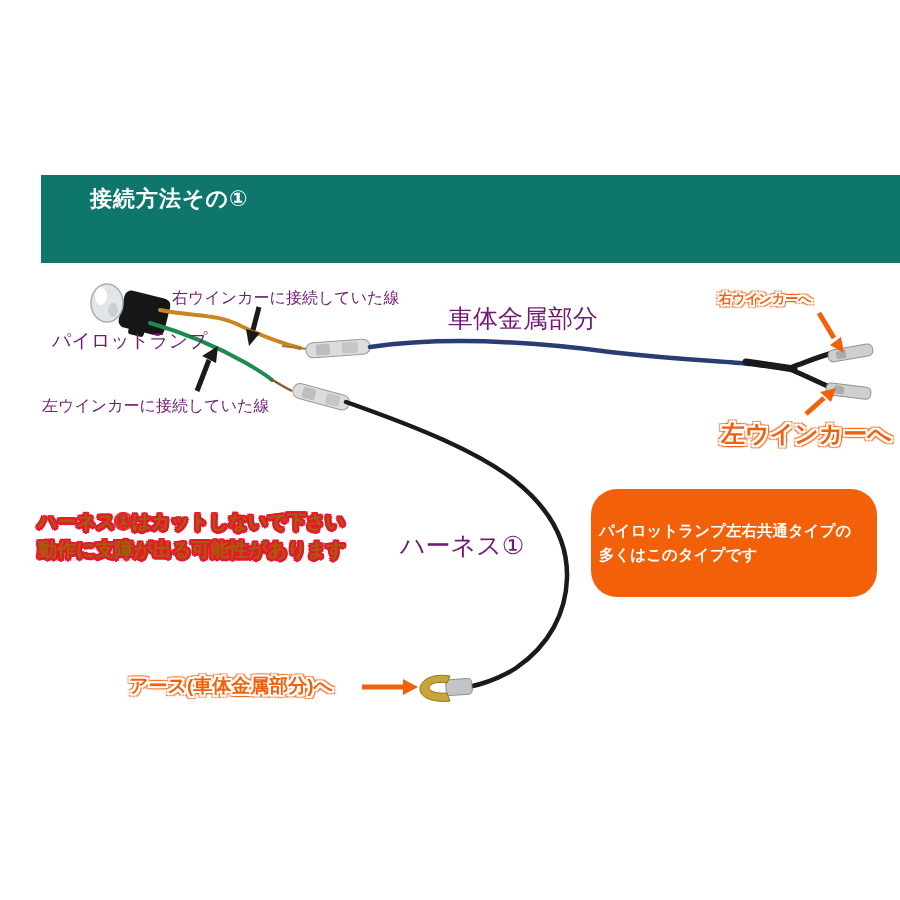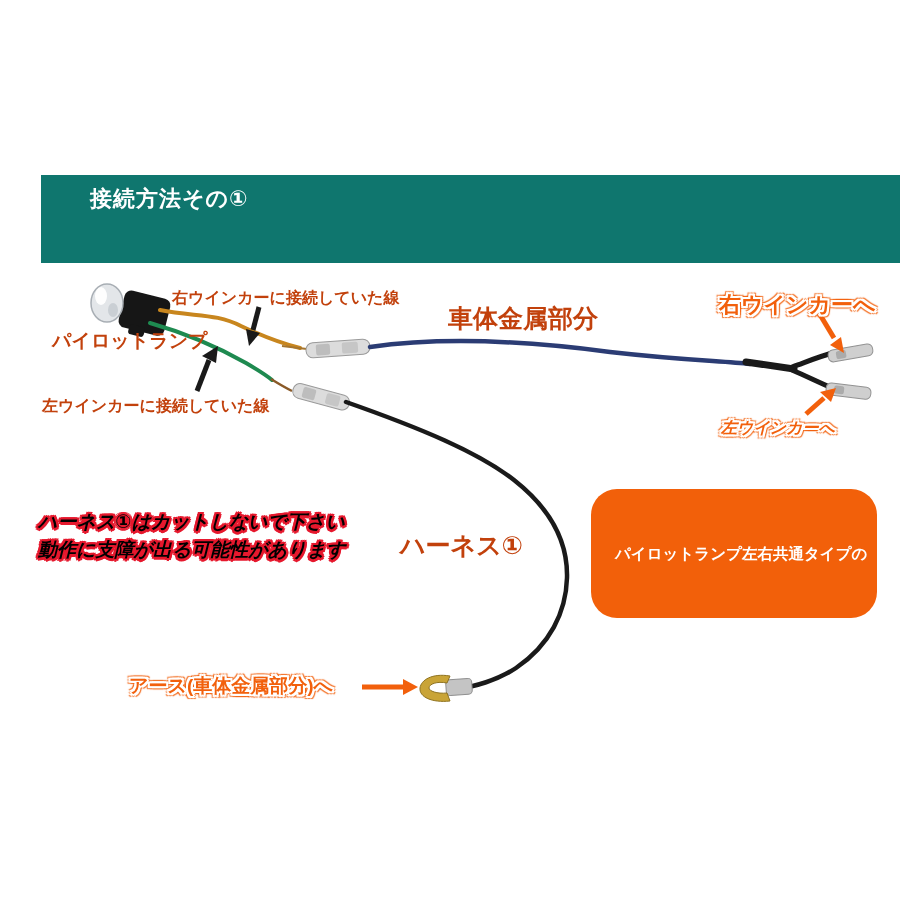--- a/index.html
+++ b/index.html
@@ -15,47 +15,46 @@
     margin-left:41px;
   }
   .band-title{
     position:absolute;left:49px;top:9px;
     font-size:22px;font-weight:bold;color:#ffffff;letter-spacing:1px;
   }
   .band-sub{
     position:absolute;left:17px;top:45px;
     font-size:19.5px;font-weight:bold;color:#ffffff;letter-spacing:-0.4px;
   }
-  .black-label{color:#c2410c;font-weight:bold;}
+  .black-label{color:#701a75;font-weight:normal;}
   
   .orange-outline{
     color:#F2600C;font-weight:bold;
     text-shadow:
       -2px -2px 0 #fff, 2px -2px 0 #fff, -2px 2px 0 #fff, 2px 2px 0 #fff,
       -2px 0 0 #fff, 2px 0 0 #fff, 0 -2px 0 #fff, 0 2px 0 #fff,
       -3px -3px 1px rgba(242,96,12,.85), 3px -3px 1px rgba(242,96,12,.85),
       -3px 3px 1px rgba(242,96,12,.85), 3px 3px 1px rgba(242,96,12,.85),
       -3px 0 1px rgba(242,96,12,.85), 3px 0 1px rgba(242,96,12,.85),
       0 -3px 1px rgba(242,96,12,.85), 0 3px 1px rgba(242,96,12,.85);
   }
   
   .red-outline{
-    color:#000000;font-weight:bold;
+    color:#a16207;font-weight:bold;
     text-shadow:
       -1px -1px 0 #E6192E, 1px -1px 0 #E6192E, -1px 1px 0 #E6192E, 1px 1px 0 #E6192E,
       -2px -2px 0 #E6192E, 2px -2px 0 #E6192E, -2px 2px 0 #E6192E, 2px 2px 0 #E6192E,
       -2.5px 0 0 #E6192E, 2.5px 0 0 #E6192E, 0 -2.5px 0 #E6192E, 0 2.5px 0 #E6192E,
       -2px 0 0 #E6192E, 2px 0 0 #E6192E, 0 -2px 0 #E6192E, 0 2px 0 #E6192E;
-    font-style: italic;
   }
   .note-box{
-    position:absolute;left:591px;top:489px;width:286px;height:129px;
+    position:absolute;left:591px;top:489px;width:286px;height:108px;
     background:#F2600A;border-radius:26px;
     display:flex;flex-direction:column;justify-content:center;
-    padding-left:24px;box-sizing:border-box;
+    padding-left:8px;box-sizing:border-box;
   }
   .note-line{color:#ffffff;font-weight:bold;font-size:15.5px;line-height:24px;white-space:nowrap;}
   svg.art{position:absolute;left:0;top:0;}
 </style>
 </head>
 <body>
 
 <div>
 
   <svg class="art" width="900" height="900" viewBox="0 0 900 900">
@@ -146,28 +145,29 @@
   <div class="abs black-label" style="left:15px;top:328px;font-size:19px;margin-left:37px;">パイロットランプ</div>
 
   <div class="abs black-label" style="left:172px;top:288px;font-size:16px;">右ウインカーに接続していた線</div>
 
   <div class="abs black-label" style="left:42px;top:396px;font-size:16px;">左ウインカーに接続していた線</div>
 
   <div class="abs black-label" style="left:448px;top:302px;font-size:25px;">車体金属部分</div>
 
   <div class="abs black-label" style="left:400px;top:529px;font-size:25px;">ハーネス①</div>
 
-  <div class="abs orange-outline" style="left:719px;top:290px;font-size:22px;">右ウインカーへ</div>
+  <div class="abs orange-outline" style="left:719px;top:290px;font-size:13px;">右ウインカーへ</div>
 
-  <div class="abs orange-outline" style="left:721px;top:418px;font-size:16px;font-style:italic;">左ウインカーへ</div>
+  <div class="abs orange-outline" style="left:721px;top:418px;font-size:24px;">左ウインカーへ</div>
 
   <div class="abs orange-outline" style="left:129px;top:673px;font-size:19px;">アース(車体金属部分)へ</div>
 
   <div class="abs" style="left:38px;top:508px;">
     <div class="red-outline" style="font-size:19px;line-height:28px;">ハーネス①はカットしないで下さい</div>
     <div class="red-outline" style="font-size:19px;line-height:28px;">動作に支障が出る可能性があります</div>
   </div>
 
   <div class="note-box">
     <div class="note-line">パイロットランプ左右共通タイプの</div>
+    <div class="note-line">多くはこのタイプです</div>
   </div>
 
 </div>
 
 </body></html>

